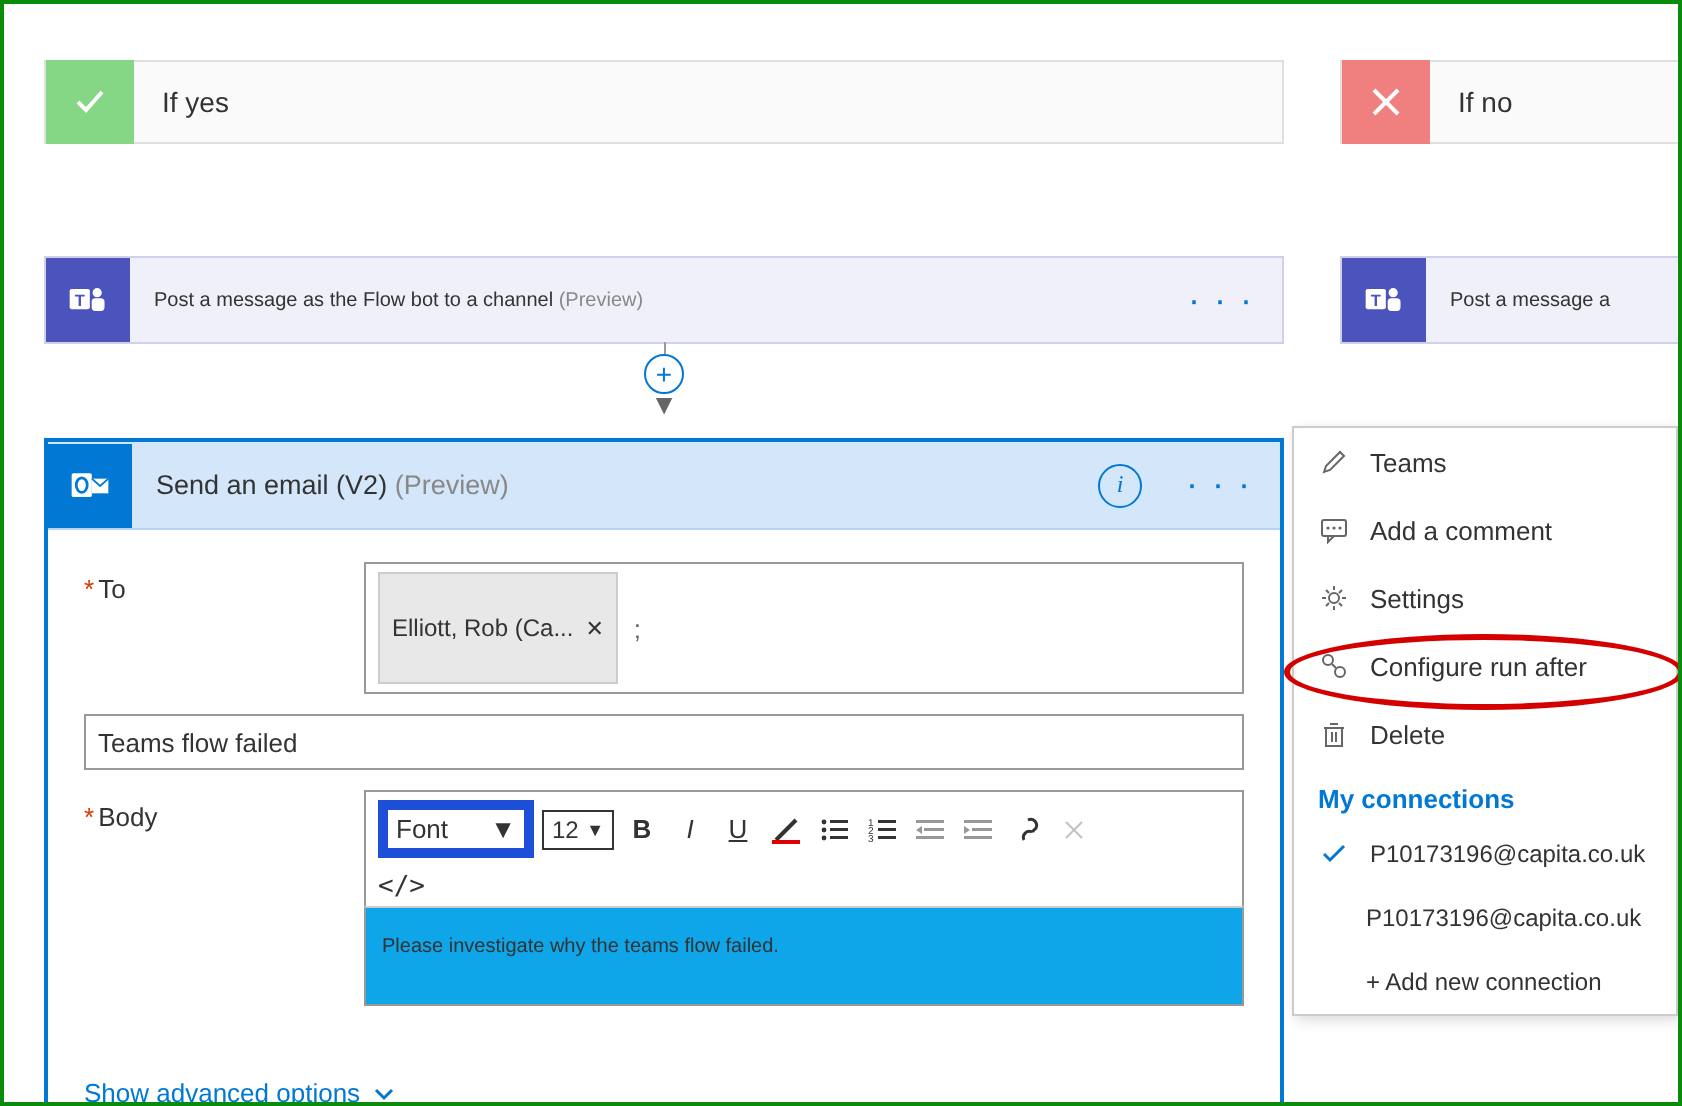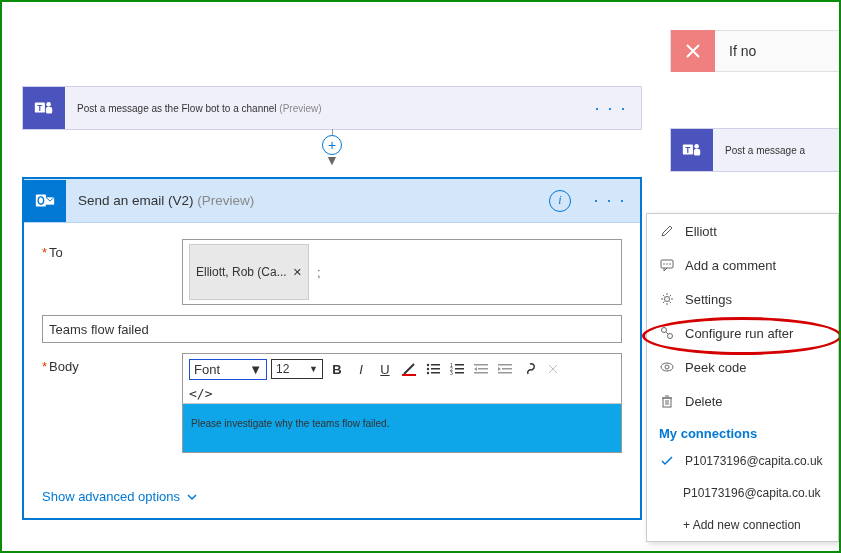--- a/index.html
+++ b/index.html
@@ -34,22 +34,22 @@
 .form-label { width: 140px; font-size: 13px; color: #333; padding-top: 6px; }
 .req { color: #d83b01; margin-right: 2px; }
 .form-field { flex: 1; }
 .field-box { border: 1px solid #999; padding: 4px 6px; min-height: 28px; background: #fff; display: flex; align-items: center; font-size: 13px; }
 .token { background: #e8e8e8; border: 1px solid #ccc; padding: 20px 6px; font-size: 12px; display: inline-flex; align-items: center; }
 .token-x { margin-left: 6px; font-size: 11px; cursor: pointer; }
 .token-sep { margin-left: 8px; color: #666; }
 
 .rte-toolbar { border: 1px solid #999; border-bottom: none; padding: 4px 6px; display: flex; align-items: center; gap: 4px; flex-wrap: wrap; background: #fff; }
 .rte-btn { min-width: 20px; height: 22px; display: inline-flex; align-items: center; justify-content: center; font-size: 13px; cursor: pointer; padding: 0 2px; }
-.rte-font { width: 78px; border: 1px solid #1d4ed8; padding: 2px 4px; font-size: 13px; display: inline-flex; justify-content: space-between; }
-.rte-size { width: 52px; border: 1px solid #333; padding: 2px 4px; font-size: 12px; display: inline-flex; align-items: center; justify-content: space-between; }
+.rte-font { width: 78px; border: 5px solid #1d4ed8; padding: 2px 4px; font-size: 13px; display: inline-flex; justify-content: space-between; }
+.rte-size { width: 36px; border: 1px solid #333; padding: 2px 4px; font-size: 12px; display: inline-flex; align-items: center; justify-content: space-between; }
 .rte-row2 { border-left: 1px solid #999; border-right: 1px solid #999; padding: 2px 6px; background: #fff; }
 .code-icon { font-family: monospace; font-size: 13px; }
 .rte-content { border: 1px solid #999; border-top: 1px solid #ccc; padding: 14px 8px; font-size: 10px; min-height: 50px; background: #0ea5e9; }
 
 .adv-link { color: #0078d4; font-size: 13px; padding: 10px 18px 14px; display: inline-flex; align-items: center; gap: 6px; cursor: pointer; }
 
 .connector { display: flex; flex-direction: column; align-items: center; }
 .plus-circle { width: 20px; height: 20px; border: 1.5px solid #0078d4; border-radius: 50%; display: flex; align-items: center; justify-content: center; color: #0078d4; font-size: 14px; background: #fff; }
 .arrow-down { font-size: 14px; color: #666; line-height: 10px; }
 
@@ -65,20 +65,28 @@
 .red-ellipse { position: absolute; left: 640px; top: 315px; width: 200px; height: 38px; border: 3px solid #d40000; border-radius: 50%; z-index: 20; pointer-events: none; }
 
 svg { display: block; }
 </style>
 </head>
 <body>
 
 <div class="canvas">
 
   <div class="yes-branch">
+    <div class="branch-header">
+      <div class="branch-icon yes-icon">
+        <svg width="20" height="20" viewBox="0 0 20 20">
+            <path d="M4 10 L8 14 L16 5" stroke="#fff" stroke-width="2" fill="none"></path>
+          </svg>
+      </div>
+      <div class="branch-label">If yes</div>
+    </div>
 
     <div class="action-card" style="margin-top:56px;">
       <div class="action-header">
         <div class="action-icon teams-bg">
           <svg width="22" height="22" viewBox="0 0 24 24">
               <rect x="2" y="6" width="11" height="11" rx="1" fill="#fff"></rect>
               <text x="7.5" y="15" text-anchor="middle" font-size="9" font-weight="bold" fill="#4b53bc">T</text>
               <circle cx="17" cy="8" r="2.5" fill="#fff"></circle>
               <rect x="14" y="11" width="7" height="7" rx="2" fill="#fff"></rect>
             </svg>
@@ -258,21 +266,21 @@
     </div>
   </div>
 
   <div class="context-menu">
     <div class="menu-item">
       <span class="menu-icon">
           <svg width="14" height="14">
             <path d="M2 12 L3 9 L10 2 L12 4 L5 11 Z" stroke="#666" stroke-width="1" fill="none"></path>
           </svg>
         </span>
-      <span>Elliott</span>
+      <span>Teams</span>
     </div>
     <div class="menu-item">
       <span class="menu-icon">
           <svg width="14" height="14">
             <rect x="1" y="2" width="12" height="8" rx="1" stroke="#666" fill="none"></rect>
             <path d="M4 10 L4 13 L7 10" stroke="#666" fill="none"></path>
             <circle cx="4" cy="6" r="0.8" fill="#666"></circle>
             <circle cx="7" cy="6" r="0.8" fill="#666"></circle>
             <circle cx="10" cy="6" r="0.8" fill="#666"></circle>
           </svg>
@@ -294,29 +302,20 @@
             <circle cx="4" cy="4" r="2.5" stroke="#666" fill="none"></circle>
             <circle cx="10" cy="10" r="2.5" stroke="#666" fill="none"></circle>
             <path d="M6 6 L8 8" stroke="#666"></path>
           </svg>
         </span>
       <span>Configure run after</span>
     </div>
     <div class="menu-item">
       <span class="menu-icon">
           <svg width="14" height="14">
-            <ellipse cx="7" cy="7" rx="6" ry="4" stroke="#666" fill="none"></ellipse>
-            <circle cx="7" cy="7" r="2" stroke="#666" fill="none"></circle>
-          </svg>
-        </span>
-      <span>Peek code</span>
-    </div>
-    <div class="menu-item">
-      <span class="menu-icon">
-          <svg width="14" height="14">
             <rect x="3" y="4" width="8" height="9" stroke="#666" fill="none"></rect>
             <line x1="2" y1="4" x2="12" y2="4" stroke="#666"></line>
             <line x1="5" y1="2" x2="9" y2="2" stroke="#666"></line>
             <line x1="6" y1="6" x2="6" y2="11" stroke="#666"></line>
             <line x1="8" y1="6" x2="8" y2="11" stroke="#666"></line>
           </svg>
         </span>
       <span>Delete</span>
     </div>
     <div class="menu-section">My connections</div>

